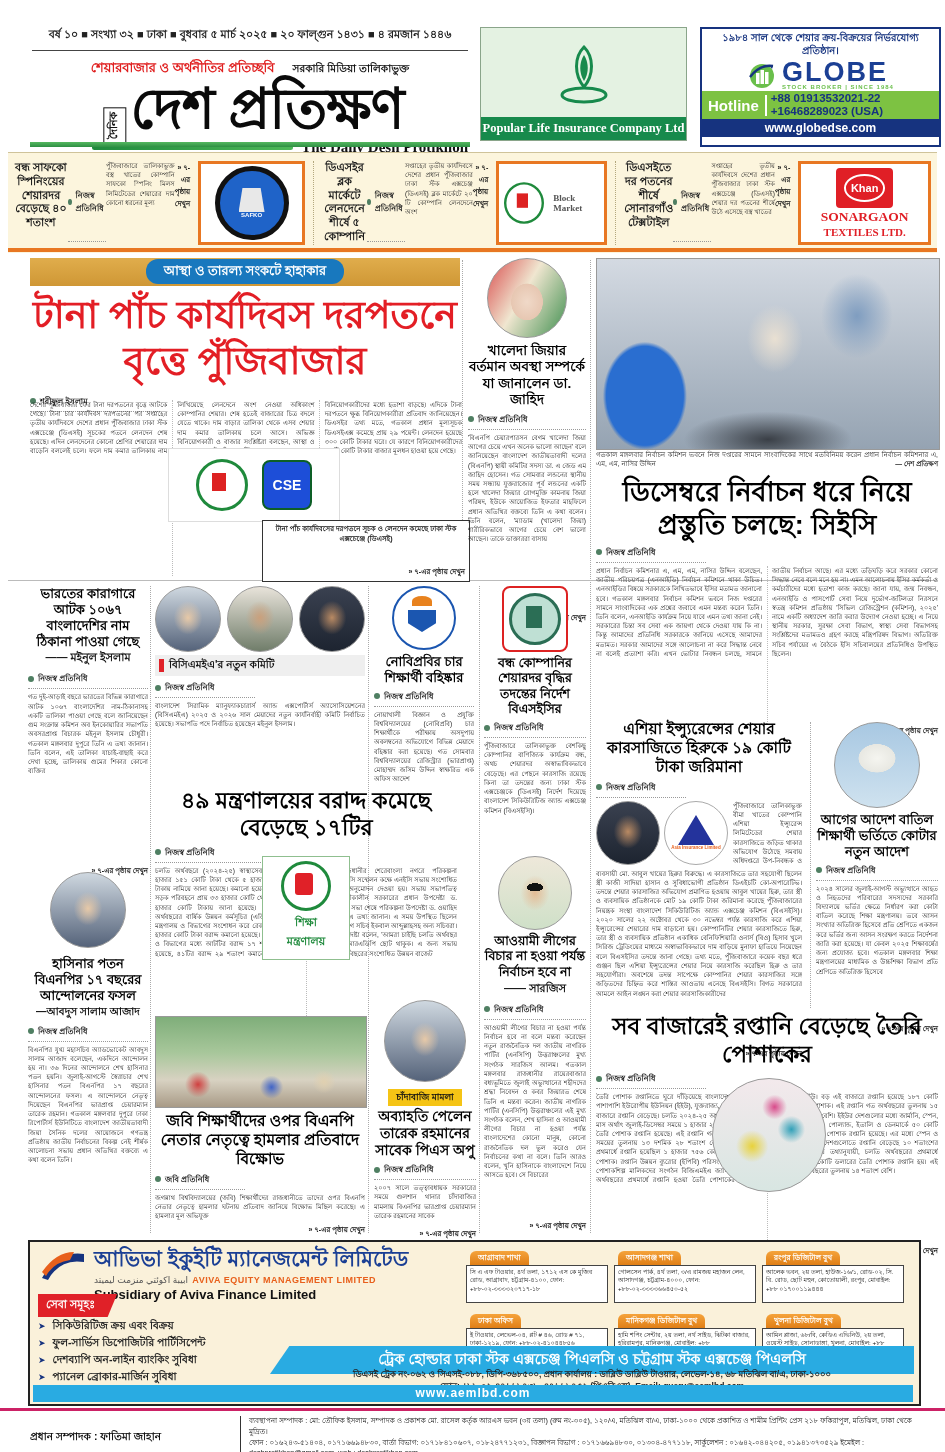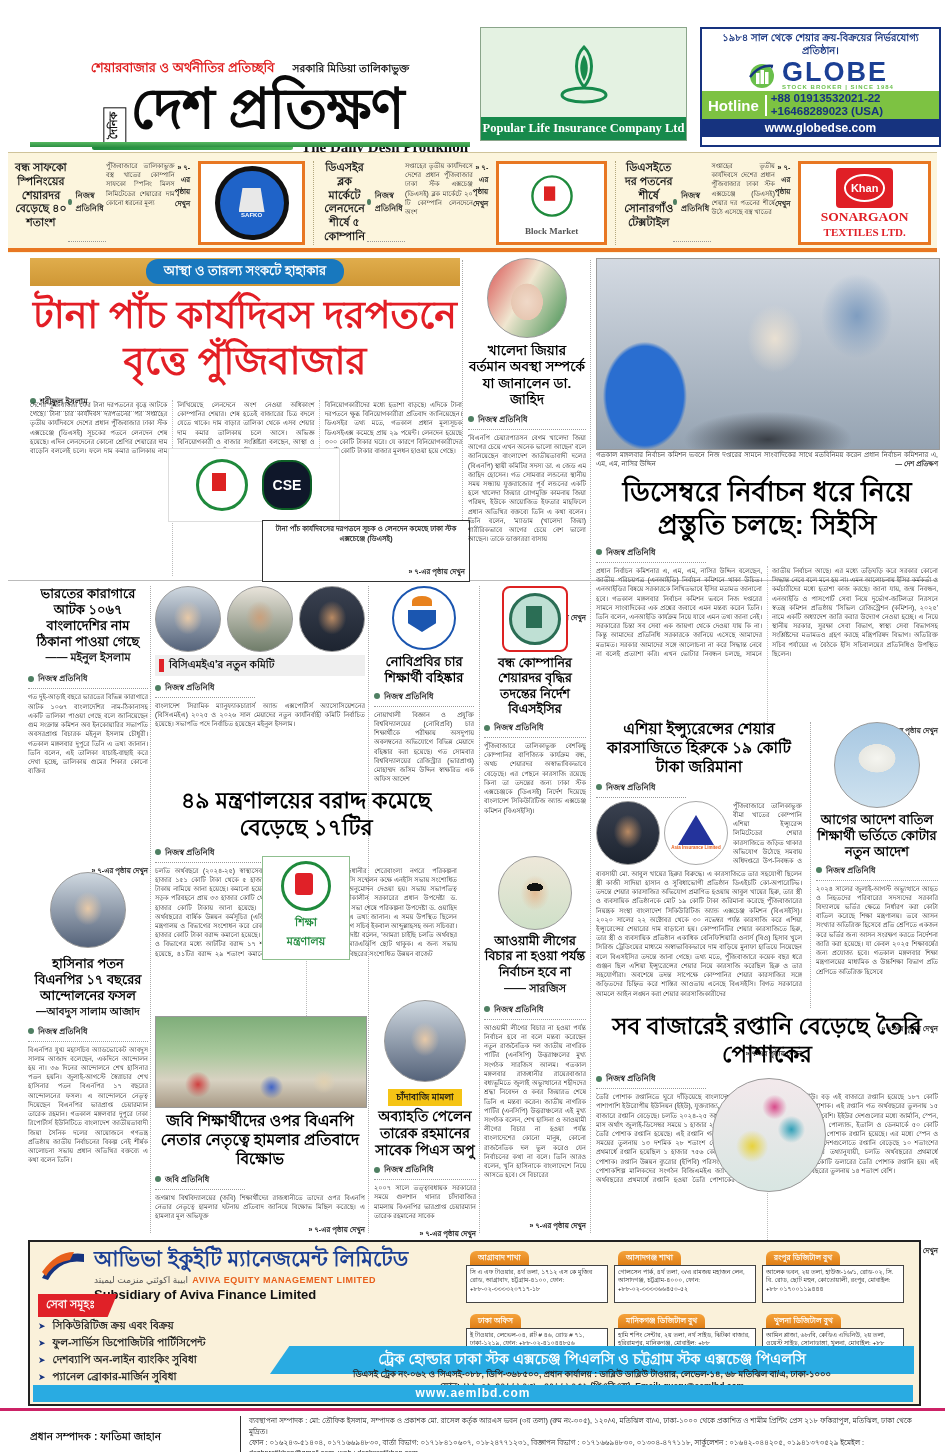--- a/index.html
+++ b/index.html
@@ -55,21 +55,21 @@
   .cols2{column-count:2;column-gap:10px;column-rule:1px dotted #bbb;}
   .cols3{column-count:3;column-gap:10px;column-rule:1px dotted #bbb;}
   .caption{font-size:6.8px;line-height:1.3;color:#222;}
   .kicker-red{display:flex;align-items:center;gap:5px;background:#efefef;padding:2px 4px;margin:3px 0;}
   .kicker-red .bar{width:5px;height:13px;background:#e02128;}
   .kicker-red .txt{font-weight:bold;font-size:10.5px;}
   .kicker-yellow{display:inline-block;background:#f5c415;color:#111;font-weight:bold;font-size:9px;padding:1px 8px;}
   
   .dse-badge{width:46px;height:46px;border-radius:50%;border:3px solid #1f8a3c;background:#fff;position:relative;}
   .dse-badge::after{content:"";position:absolute;left:13px;top:11px;width:14px;height:18px;background:#d22;}
-  .cse-badge{width:46px;height:46px;border-radius:20px;background:#0f172a;color:#fff;font-weight:900;font-size:14px;
+  .cse-badge{width:46px;height:46px;border-radius:8px;background:#1d4ed8;color:#fff;font-weight:900;font-size:14px;
              display:flex;align-items:center;justify-content:center;border:2px solid #0d5f26;}
   .safko-badge{width:64px;height:64px;border-radius:50%;background:#1f63c8;border:5px solid #111;
                display:flex;align-items:center;justify-content:center;flex-direction:column;color:#fff;}
   .safko-bag{width:26px;height:24px;background:#e8e8e8;clip-path:polygon(15% 0,85% 0,100% 100%,0 100%);}
   .nstu-badge{width:60px;height:60px;border-radius:50%;border:2px solid #1b56b0;background:#fff;position:relative;}
   .nstu-badge::before{content:"";position:absolute;left:18px;top:8px;width:20px;height:10px;background:#e8821e;border-radius:50% 50% 0 0;}
   .nstu-badge::after{content:"";position:absolute;left:14px;top:22px;width:28px;height:22px;background:#1b56b0;clip-path:polygon(0 0,100% 0,100% 60%,50% 100%,0 60%);}
   .bsec-badge{width:62px;height:62px;border:2.5px solid #d22;border-radius:8px;background:#fff;
               display:flex;align-items:center;justify-content:center;}
   .bsec-inner{width:46px;height:46px;border-radius:50%;border:3px solid #2b6e55;background:#bfe0d4;position:relative;}
@@ -123,20 +123,21 @@
   .ph-rmg{background:radial-gradient(26px 26px at 35% 60%,#e8d23a 0%,transparent 62%),
           radial-gradient(22px 22px at 70% 45%,#31a0b8 0%,transparent 62%),
           radial-gradient(20px 20px at 55% 25%,#d84a8a 0%,transparent 62%),
           linear-gradient(#f3e9ec,#d8e6e2);}
 </style>
 </head>
 <body>
 
 <div class="page">
 
+  <div class="abs dateline t-c" style="left:32px;top:26px;width:436px;">বর্ষ ১০ ■ সংখ্যা ৩২ ■ ঢাকা ■ বুধবার ৫ মার্চ ২০২৫ ■ ২০ ফাল্গুন ১৪৩১ ■ ৪ রমজান ১৪৪৬</div>
 
   <div class="abs" style="left:32px;top:58px;width:436px;">
     <div style="display:flex;justify-content:center;gap:18px;align-items:baseline;">
       <span class="mast-tag-red">শেয়ারবাজার ও অর্থনীতির প্রতিচ্ছবি</span>
       <span class="mast-tag-blk">সরকারি মিডিয়া তালিকাভুক্ত</span>
     </div>
     <div class="t-c" style="margin-top:2px;">
       <span class="mast-daily">দৈনিক</span>
       <span class="mast-title">দেশ প্রতিক্ষণ</span>
     </div>
@@ -203,21 +204,21 @@
     <div class="vsep"></div>
     <div class="brief" style="width:168px;">
       <div class="brief-title">ডিএসইর ব্লক মার্কেটে লেনদেনে শীর্ষে ৫ কোম্পানি</div>
       <div class="byline">
           <span class="by-dot"></span>
           <span>নিজস্ব প্রতিনিধি</span>
         </div>
       <div class="body jst">সপ্তাহের তৃতীয় কার্যদিবসে দেশের প্রধান পুঁজিবাজার ঢাকা স্টক এক্সচেঞ্জ (ডিএসই) ব্লক মার্কেটে ২০ টি কোম্পানি লেনদেনে অংশ</div>
       <div class="more">» ৭-এর পৃষ্ঠায় দেখুন</div>
     </div>
-    <div class="imgbox" style="width:106px;flex-direction:column;gap:4px;">
+    <div class="imgbox" style="width:106px;flex-direction:row;gap:4px;">
       <div class="dse-badge" style="transform:scale(.8);"></div>
       <div style="font-family:'Liberation Serif',serif;font-weight:bold;font-size:9px;color:#555;">Block Market</div>
     </div>
     <div class="vsep"></div>
     <div class="brief" style="width:168px;">
       <div class="brief-title">ডিএসইতে দর পতনের শীর্ষে সোনারগাঁও টেক্সটাইল</div>
       <div class="byline">
           <span class="by-dot"></span>
           <span>নিজস্ব প্রতিনিধি</span>
         </div>

